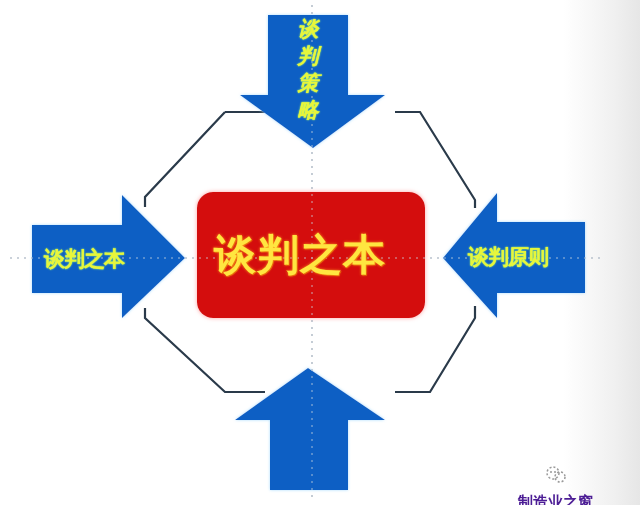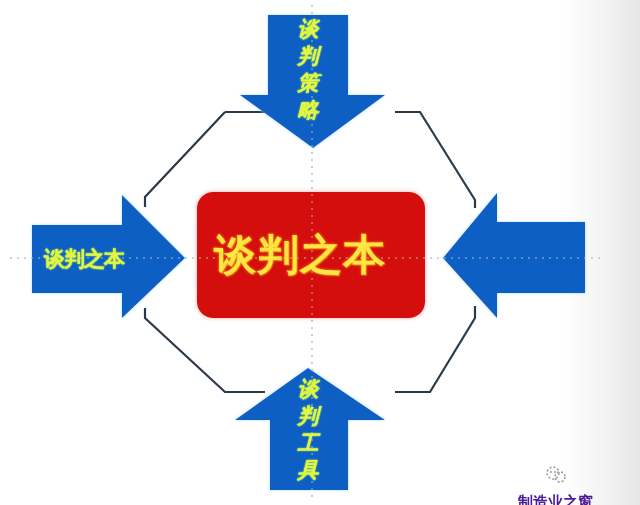--- a/index.html
+++ b/index.html
@@ -84,21 +84,21 @@
     <g stroke="#c9d3de" stroke-width="1" stroke-dasharray="2,5" fill="none" opacity="0.8">
       <line x1="10" y1="258" x2="600" y2="258"></line>
       <line x1="312" y1="5" x2="312" y2="500"></line>
     </g>
   </svg>
 
   <div class="center-lbl">谈判之本</div>
 
   <div class="lbl lbl-v" style="left:296px; top:16px;">谈判策略</div>
   <div class="lbl lbl-h" style="left:44px; top:245px;">谈判之本</div>
-  <div class="lbl lbl-v" style="left:296px; top:376px;">谈判工具</div>
+  <div class="lbl lbl-h" style="left:468px; top:243px;">谈判原则</div>
 </div>
 
 <div class="watermark">
   <svg class="wm-icon" viewBox="0 0 24 20">
     <circle cx="9" cy="8" r="6" fill="none" stroke="#9a9a9a" stroke-width="1.5" stroke-dasharray="2,2"></circle>
     <circle cx="16" cy="12" r="5" fill="none" stroke="#9a9a9a" stroke-width="1.5" stroke-dasharray="2,2"></circle>
     <circle cx="7" cy="7" r="1" fill="#9a9a9a"></circle>
     <circle cx="11" cy="7" r="1" fill="#9a9a9a"></circle>
   </svg>
   <span>制造业之窗</span>

